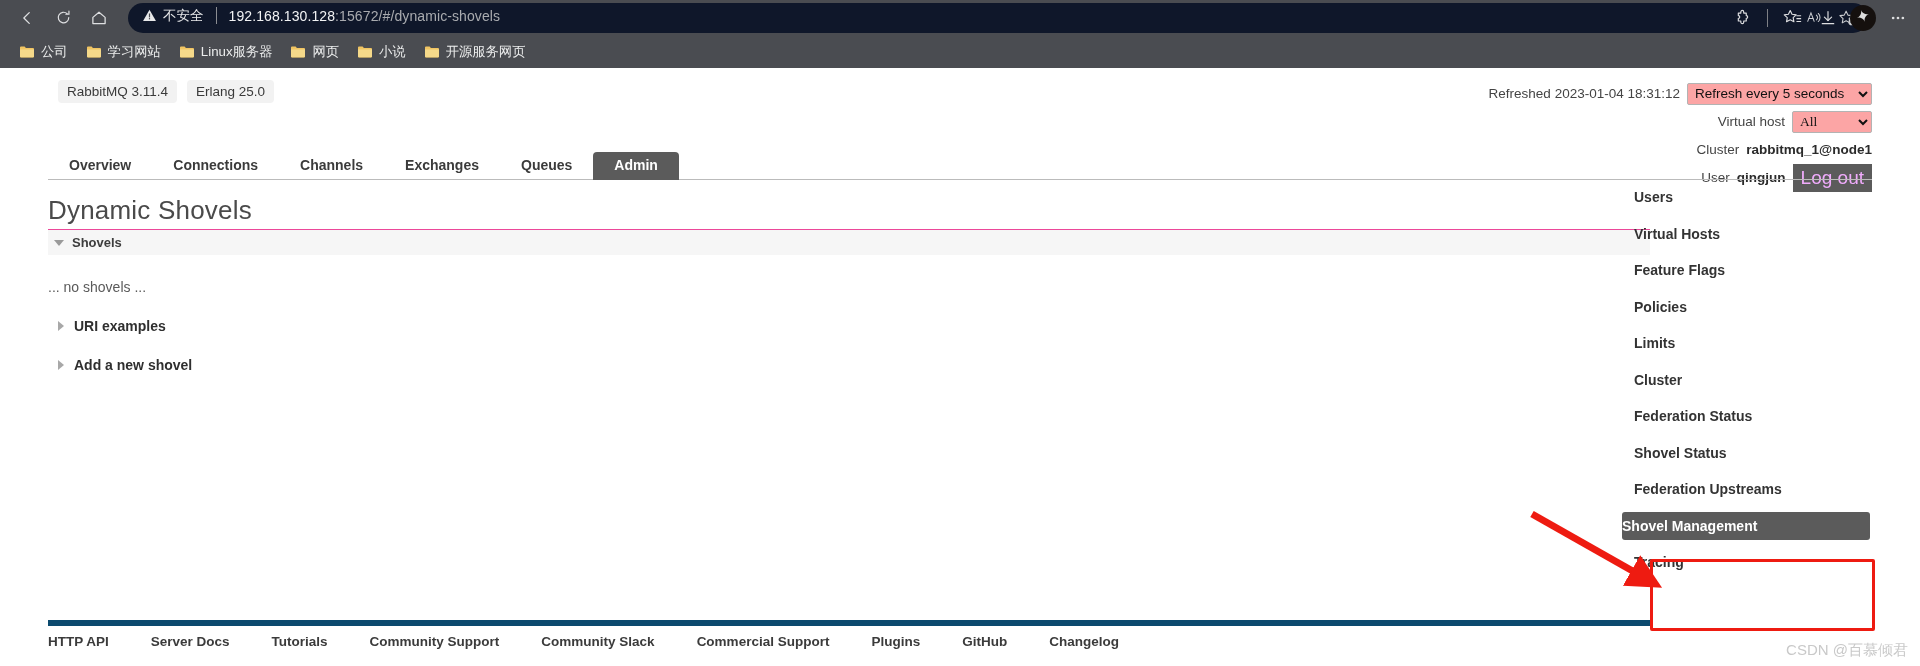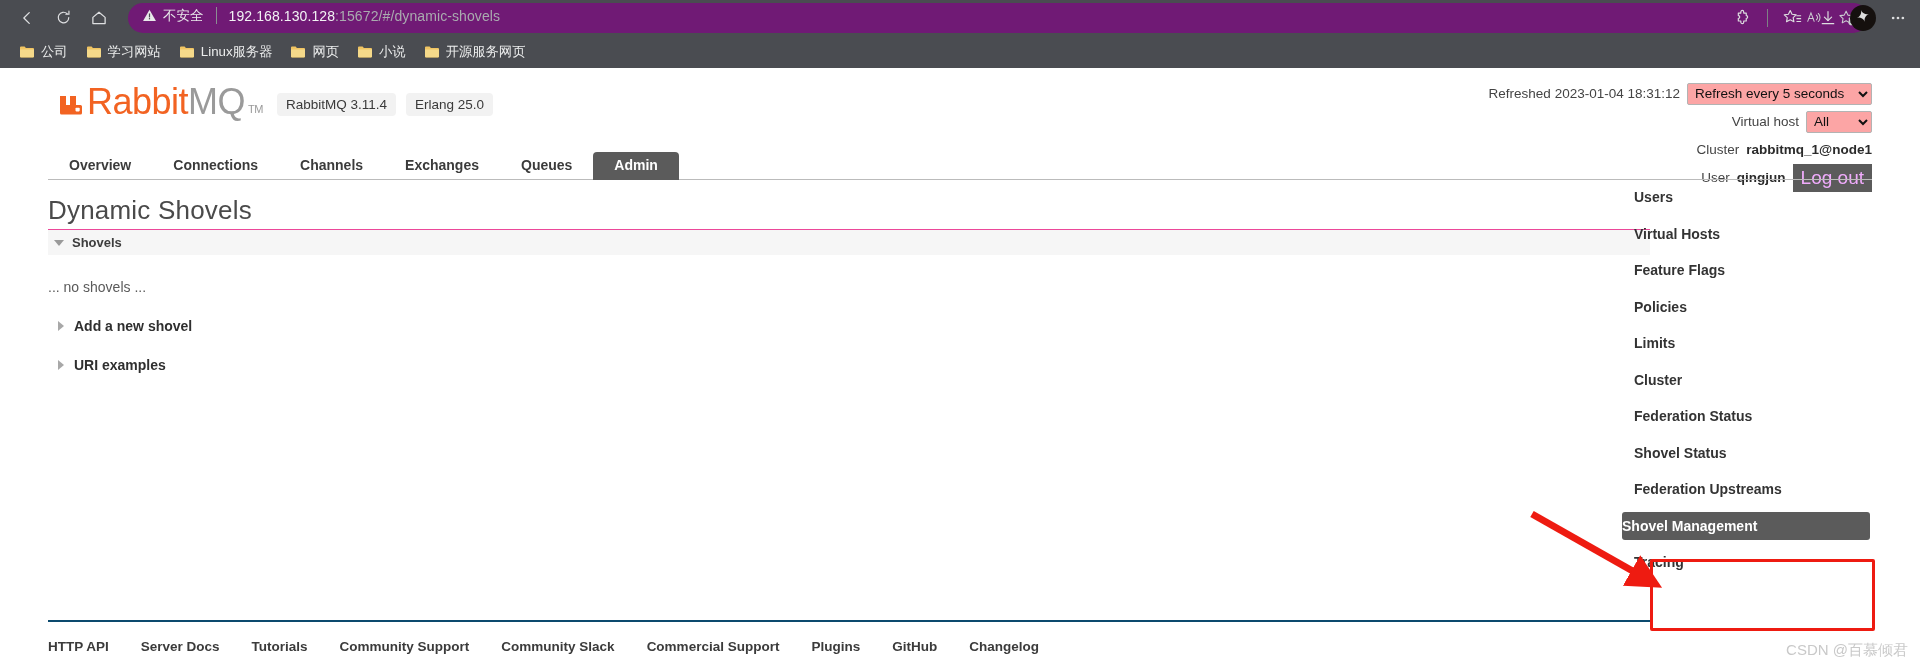--- a/index.html
+++ b/index.html
@@ -29,21 +29,21 @@
     display: flex; align-items: center; justify-content: center;
     border-radius: 5px;
     color: #dfe0e2;
   }
   .nav-btn svg { display:block; }
 
   #omnibox {
     flex: 0 0 auto;
     margin-left: 10px;
     height: 30px;
-    background: #701a75;
+    background: #0f172a;
     border-radius: 15px;
     display: flex;
     align-items: center;
     padding: 0 14px 4px 14px;
     width: 1740px;
     position: relative;
   }
   #security-chip {
     display: flex; align-items: center; gap: 6px;
     color: #e8e9ea;
@@ -320,24 +320,24 @@
     padding: 6px 0 6px 0;
     width: 248px;
   }
 
   
   #footer {
     position: absolute;
     left: 48px;
     top: 552px;
     width: 1602px;
-    border-top: 2px solid #0c4a6e;
-    padding-top: 17px;
-    display: flex;
-    gap: 6px;
+    border-top: 6px solid #0c4a6e;
+    padding-top: 8px;
+    display: flex;
+    gap: 16px;
   }
   .footer-link {
     font-size: 13.5px;
     font-weight: bold;
     color: #3b3b3b;
     white-space: nowrap;
     margin-right: 26px;
   }
 
   #watermark {
@@ -515,45 +515,34 @@
         </span>
       <span>开源服务网页</span>
     </div>
   </div>
 </div>
 
 <div id="page">
 
   <div id="app-header">
     <div id="logo-block">
-      <div id="logo-wordmark">
-        <span id="logo-mark">
-          <svg width="26" height="26" viewBox="0 0 26 26">
-            <path d="M2 6 h6 v9 h4 V6 h6 v9 h4.5 a1.5 1.5 0 0 1 1.5 1.5 V23 a1.5 1.5 0 0 1 -1.5 1.5 H3.5 A1.5 1.5 0 0 1 2 23 Z" fill="#f26322"></path>
-            <rect x="17.5" y="17.8" width="4.2" height="3.6" rx="0.8" fill="#ffffff"></rect>
-          </svg>
-        </span>
-        <span class="logo-rabbit">Rabbit</span>
-          <span class="logo-mq">MQ</span>
-          <span class="logo-tm">TM</span>
-      </div>
       <div class="version-badges">
         <span class="version-badge">RabbitMQ 3.11.4</span>
         <span class="version-badge">Erlang 25.0</span>
       </div>
     </div>
 
     <div id="header-right">
       <div class="hr-row">
         <span class="hr-label">Refreshed 2023-01-04 18:31:12</span>
         <select class="hr-select" id="refresh-select"><option>Refresh every 5 seconds</option><option>Refresh every 10 seconds</option><option>Refresh every 30 seconds</option><option>Refresh every 60 seconds</option><option>Do not refresh</option></select>
       </div>
       <div class="hr-row">
         <span class="hr-label">Virtual host</span>
-        <select class="hr-select" id="vhost-select" style="width:66px;"><option>All</option><option>/</option></select>
+        <select class="hr-select" id="vhost-select" style="width:80px;font-family:Liberation Serif, serif;"><option>All</option><option>/</option></select>
       </div>
       <div class="hr-row">
         <span class="hr-label">Cluster</span>
         <span class="hr-strong">rabbitmq_1@node1</span>
       </div>
       <div class="hr-row">
         <span class="hr-label">User</span>
         <span class="hr-strong">qingjun</span>
         <button id="logout-btn">Log out</button>
       </div>
@@ -574,25 +563,25 @@
 
     <div id="shovels-section">
       <div class="section-bar">
         <span class="tri-down"></span>
         <span class="section-title">Shovels</span>
       </div>
       <div id="no-shovels">... no shovels ...</div>
 
       <div class="collapsible-row">
         <span class="tri-right"></span>
-        <span class="collapsible-label">Add a new shovel</span>
+        <span class="collapsible-label">URI examples</span>
       </div>
       <div class="collapsible-row">
         <span class="tri-right"></span>
-        <span class="collapsible-label">URI examples</span>
+        <span class="collapsible-label">Add a new shovel</span>
       </div>
     </div>
   </div>
 
   <div id="side-menu">
     <div class="side-item">Users</div>
     <div class="side-item">Virtual Hosts</div>
     <div class="side-item">Feature Flags</div>
     <div class="side-item">Policies</div>
     <div class="side-item">Limits</div>

